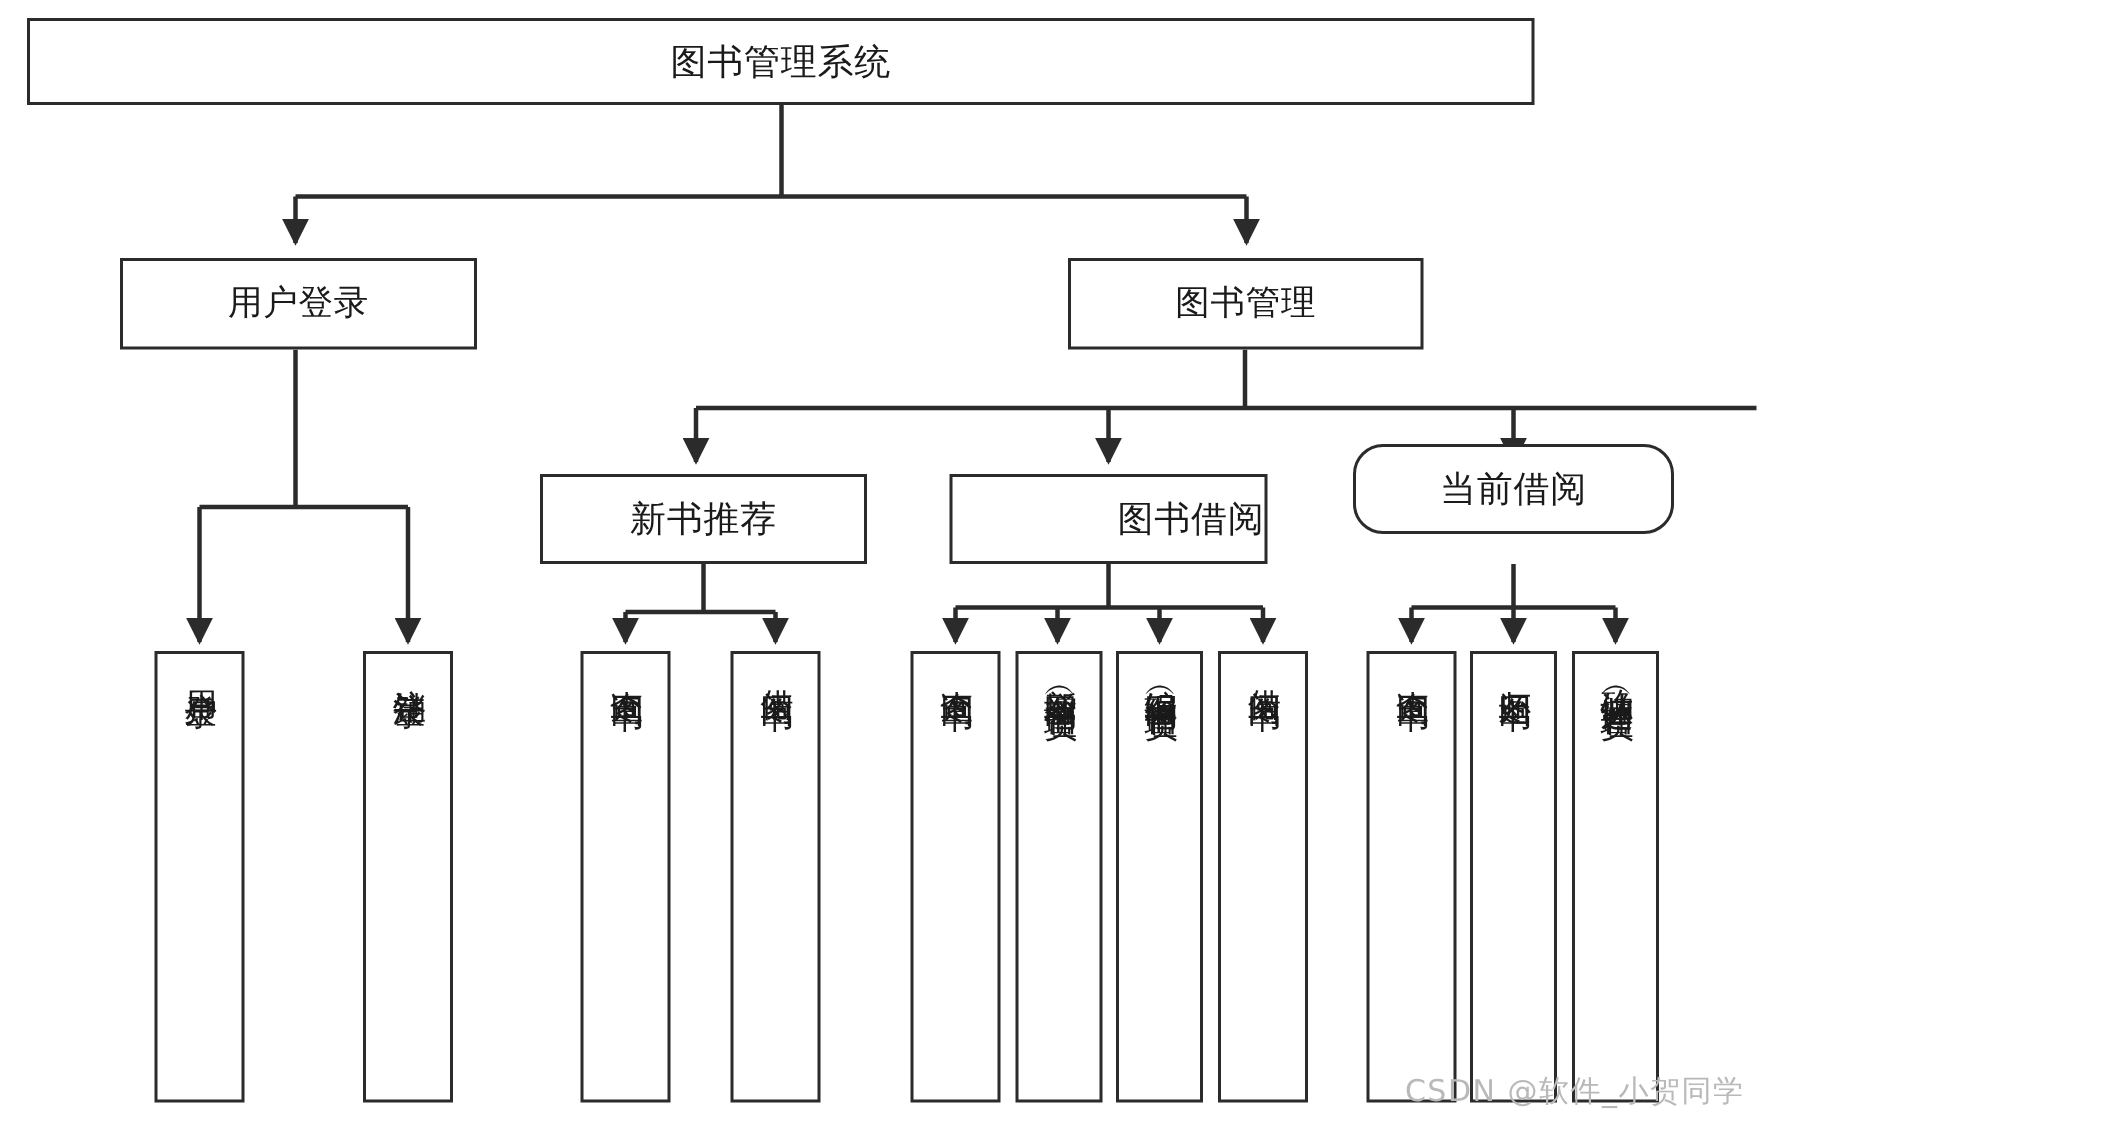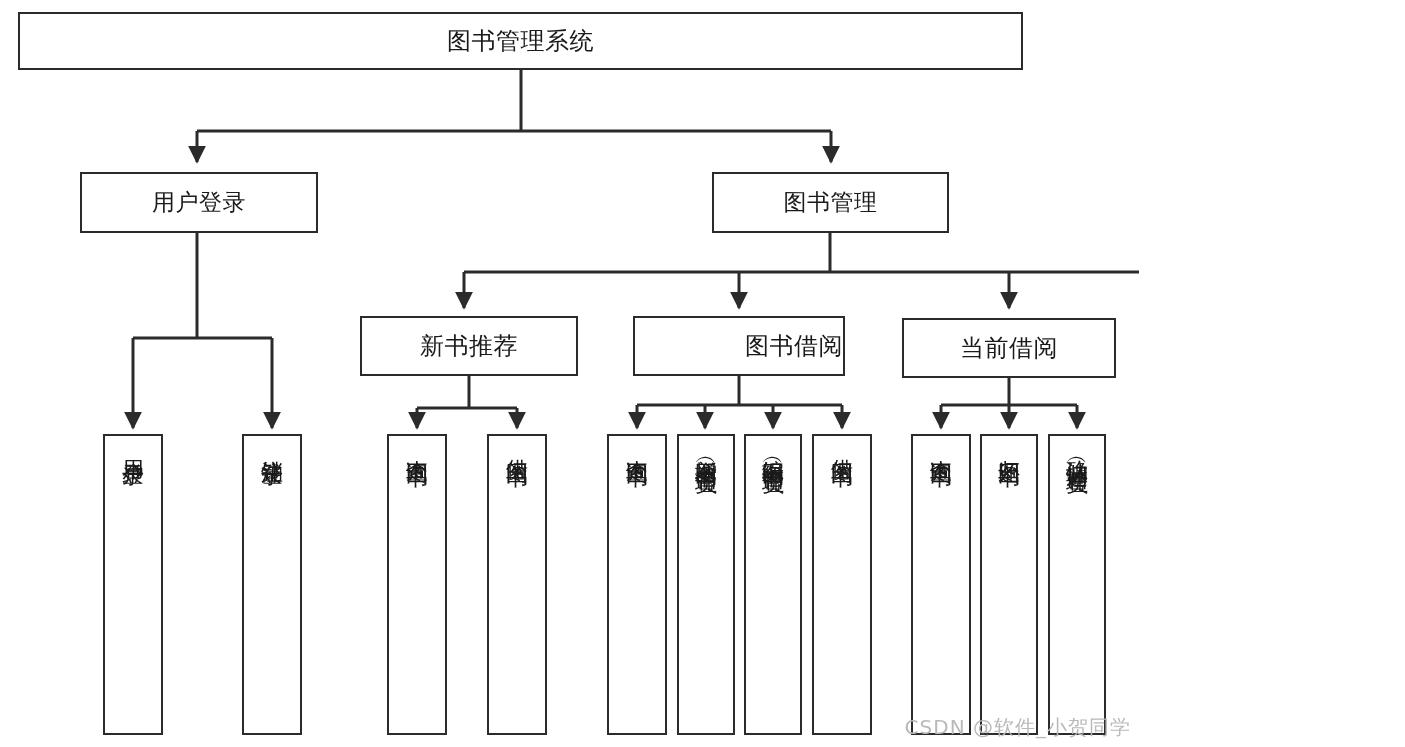--- a/index.html
+++ b/index.html
@@ -9,20 +9,21 @@
   }
   body {
     font-family: "DejaVu Sans", "Liberation Sans", sans-serif;
   }
   #diagram-root {
     position: relative;
     width: 1139px;
     height: 747px;
     background: #ffffff;
     overflow: hidden;
+    padding-left: 32px;
   }
   #edge-layer {
     position: absolute;
     left: 0;
     top: 0;
     width: 1405px;
     height: 747px;
     pointer-events: none;
   }
   .node {
@@ -142,21 +143,21 @@
   <div class="node horizontal" style="left:712px; top:172px; width:237px; height:61px;">
     <span class="node-label">图书管理</span>
   </div>
 
   <div class="node level3 horizontal" style="left:360px; top:316px; width:218px; height:60px;">
     <span class="node-label">新书推荐</span>
   </div>
   <div class="node level3 horizontal" style="left:633px; top:316px; width:212px; height:60px;justify-content:flex-end;">
     <span class="node-label">图书借阅</span>
   </div>
-  <div class="node level3 horizontal" style="left:902px; top:318px; width:214px; height:60px;">
+  <div class="node level3 horizontal" style="left:902px; top:296px; width:214px; height:60px;border-radius:20px;">
     <span class="node-label">当前借阅</span>
   </div>
 
   <div class="node leaf" style="left:103px; top:434px; width:60px; height:301px;">
     <span class="node-label">用户登录</span>
   </div>
   <div class="node leaf" style="left:242px; top:434px; width:60px; height:301px;">
     <span class="node-label">注销登录</span>
   </div>
 

